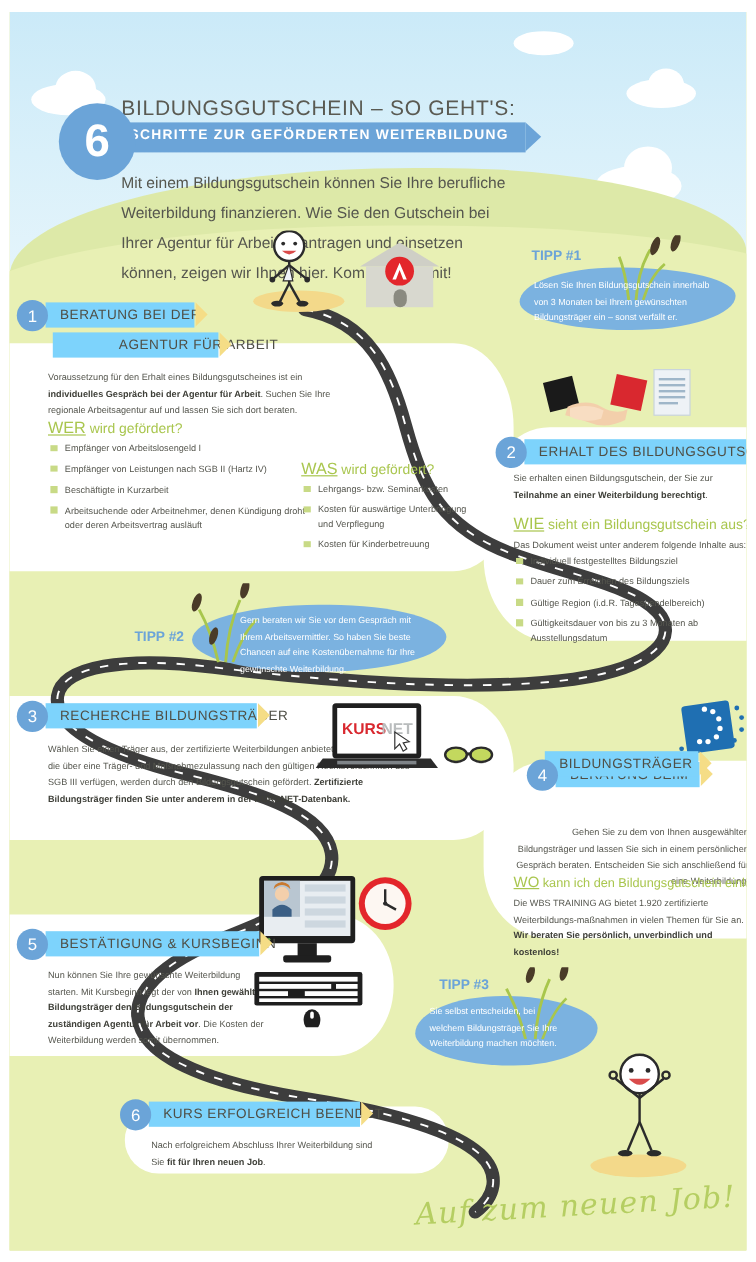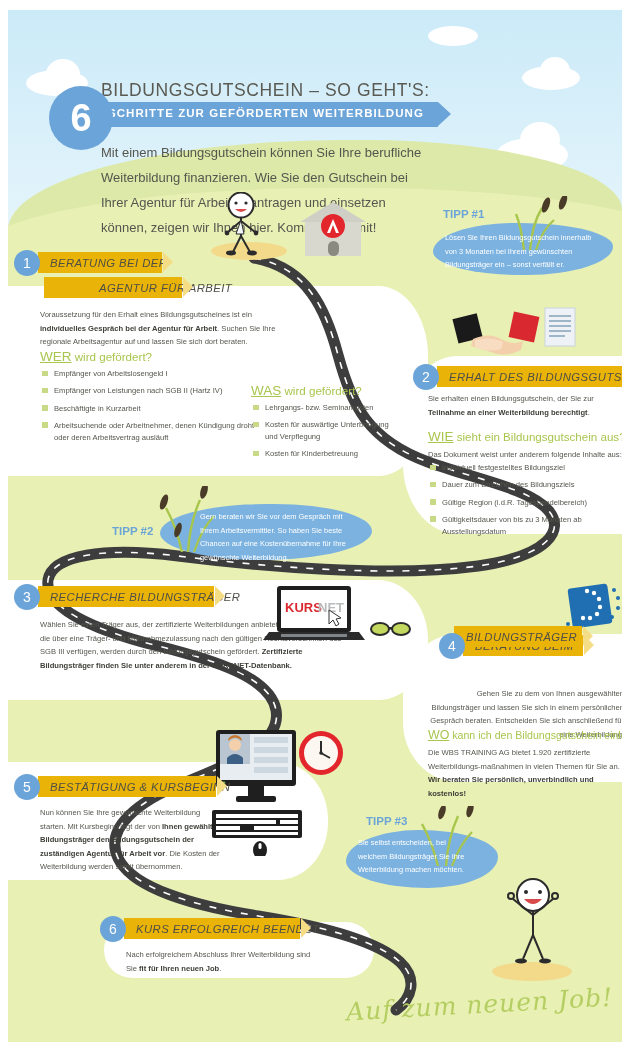--- a/index.html
+++ b/index.html
@@ -71,22 +71,22 @@
     font-size:13px; color:#55564e; line-height:1.92; z-index:5;
   }
   
   .step-num {
     position:absolute; width:26px; height:26px; border-radius:50%;
     background:#6ba4d8; color:#fff; font-size:14px;
     display:flex; align-items:center; justify-content:center;
     z-index:7;
   }
   .tag {
-    position:absolute; height:21px; background:#eab308; z-index:6;
-    display:flex; align-items:center;font-style:italic;
+    position:absolute; height:21px; background:#7dd3fc; z-index:6;
+    display:flex; align-items:center;
   }
   .tag:after {
     content:""; position:absolute; right:-10.5px; top:0;
     border-top:10.5px solid transparent; border-bottom:10.5px solid transparent;
     border-left:10.5px solid #f5dd86;
   }
   .tag span {
     font-size:11.3px; color:#4f4f46; letter-spacing:.45px;
     white-space:nowrap; padding:0 12px;
   }

